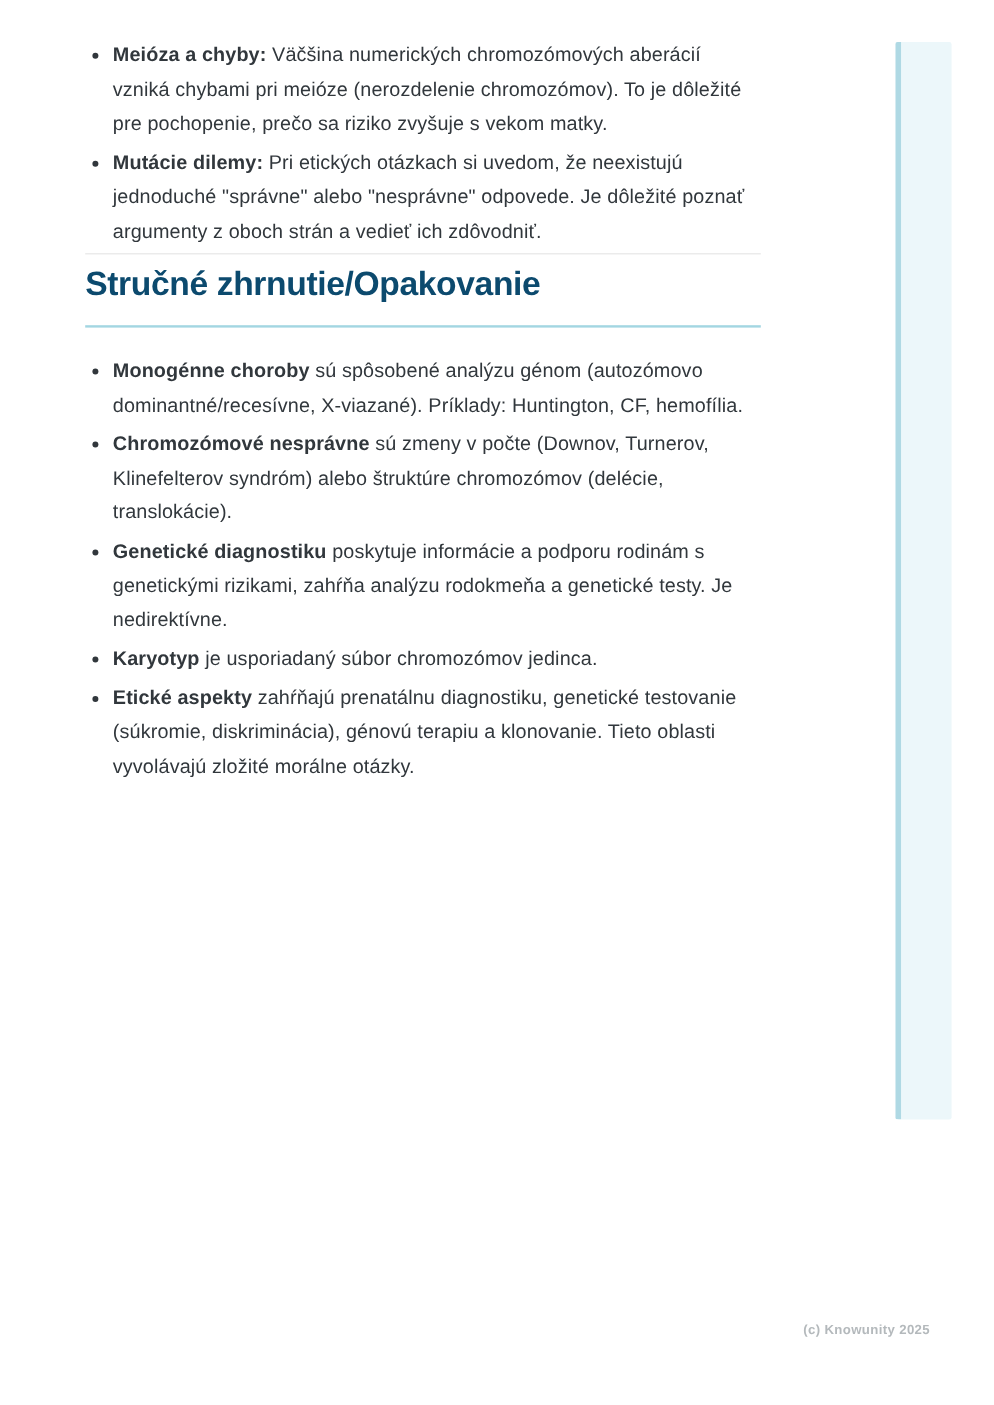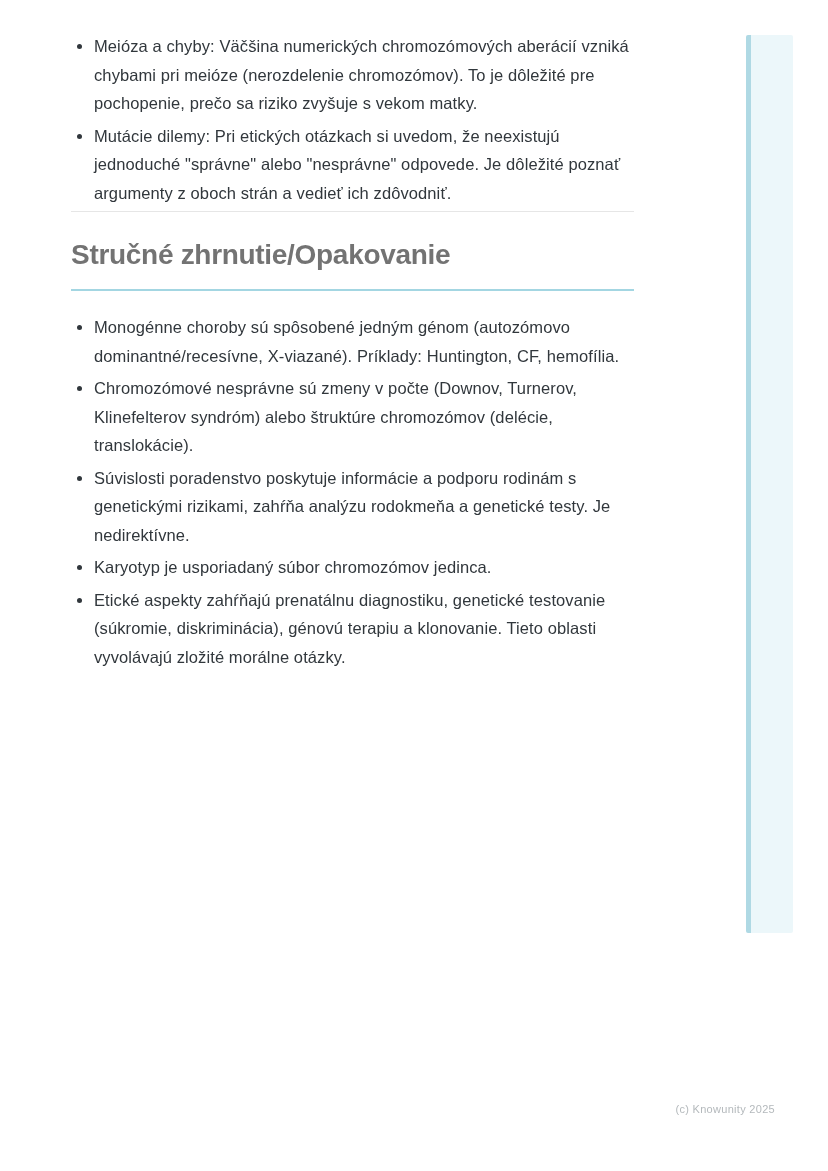--- a/index.html
+++ b/index.html
@@ -28,72 +28,73 @@
     letter-spacing: 0.1px;
   }
   ul.bullets li::before {
     content: "";
     position: absolute;
     left: 6px; top: 12px;
     width: 5px; height: 5px;
     border-radius: 50%;
     background: #31373c;
   }
-  ul.bullets li .term { font-weight: 400; }
+  ul.bullets li .term { font-weight: 700; }
   hr.divider {
     border: none;
     border-top: 1px solid #e6e6e6;
     margin-top: 4px;
   }
   h1.section-heading {
-    margin-top: 26px;
+    margin-top: 8px;
     font-size: 28px;
     line-height: 34px;
     font-weight: 700;
-    color: #737373;
+    color: #0c4a6e;
     letter-spacing: -0.3px;
     padding-bottom: 17px;
     border-bottom: 2px solid #a3d6e2;
   }
   ul.bullets.summary { margin-top: 22px; }
   .side-bar {
     position: absolute;
     left: 746px; top: 35px;
     width: 47px; height: 898px;
     background: #ecf7fa;
     border-left: 5px solid #afd9e4;
     border-radius: 2px;
   }
   .footer {
     position: absolute;
     top: 1103px;
     right: 53px;
     font-size: 11px;
     color: #b4b9bc;
     letter-spacing: 0.3px;
+    font-weight: bold;
   }
 </style>
 </head>
 <body>
 
 <div class="content">
 
   <ul class="bullets">
     <li><span class="term">Meióza a chyby:</span><span class="rest"> Väčšina numerických chromozómových aberácií vzniká chybami pri meióze (nerozdelenie chromozómov). To je dôležité pre pochopenie, prečo sa riziko zvyšuje s vekom matky.</span></li>
     <li><span class="term">Mutácie dilemy:</span><span class="rest"> Pri etických otázkach si uvedom, že neexistujú jednoduché "správne" alebo "nesprávne" odpovede. Je dôležité poznať argumenty z oboch strán a vedieť ich zdôvodniť.</span></li>
   </ul>
 
   <hr class="divider">
 
   <h1 class="section-heading">Stručné zhrnutie/Opakovanie</h1>
 
   <ul class="bullets summary">
-    <li><span class="term">Monogénne choroby</span><span class="rest"> sú spôsobené jedným génom (autozómovo dominantné/recesívne, X-viazané). Príklady: Huntington, CF, hemofília.</span></li>
+    <li><span class="term">Monogénne choroby</span><span class="rest"> sú spôsobené analýzu génom (autozómovo dominantné/recesívne, X-viazané). Príklady: Huntington, CF, hemofília.</span></li>
     <li><span class="term">Chromozómové nesprávne</span><span class="rest"> sú zmeny v počte (Downov, Turnerov, Klinefelterov syndróm) alebo štruktúre chromozómov (delécie, translokácie).</span></li>
-    <li><span class="term">Súvislosti poradenstvo</span><span class="rest"> poskytuje informácie a podporu rodinám s genetickými rizikami, zahŕňa analýzu rodokmeňa a genetické testy. Je nedirektívne.</span></li>
+    <li><span class="term">Genetické diagnostiku</span><span class="rest"> poskytuje informácie a podporu rodinám s genetickými rizikami, zahŕňa analýzu rodokmeňa a genetické testy. Je nedirektívne.</span></li>
     <li><span class="term">Karyotyp</span><span class="rest"> je usporiadaný súbor chromozómov jedinca.</span></li>
     <li><span class="term">Etické aspekty</span><span class="rest"> zahŕňajú prenatálnu diagnostiku, genetické testovanie (súkromie, diskriminácia), génovú terapiu a klonovanie. Tieto oblasti vyvolávajú zložité morálne otázky.</span></li>
   </ul>
 
 </div>
 
 <div class="side-bar"></div>
 
 <div class="footer">(c) Knowunity 2025</div>
 

